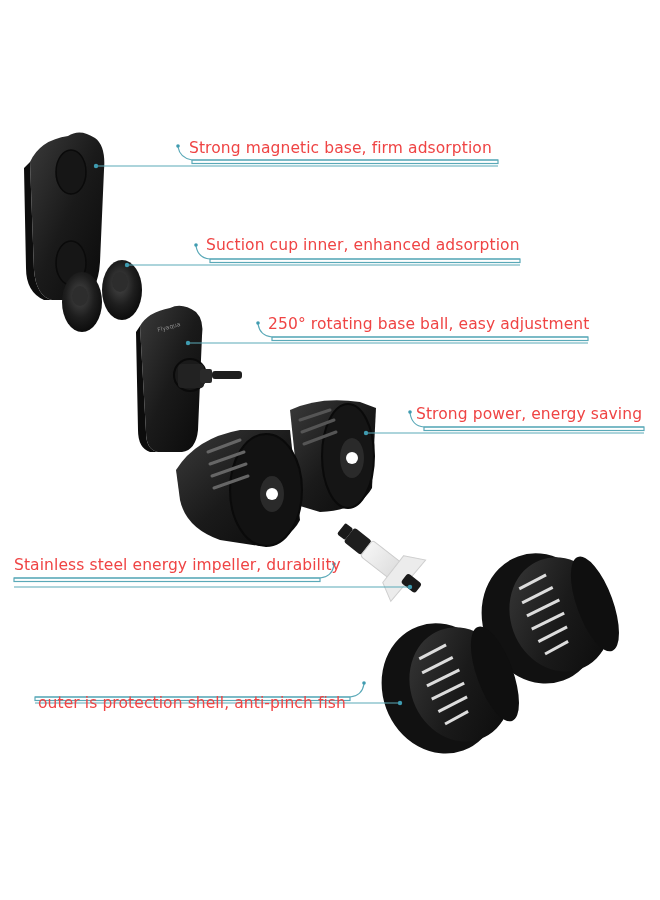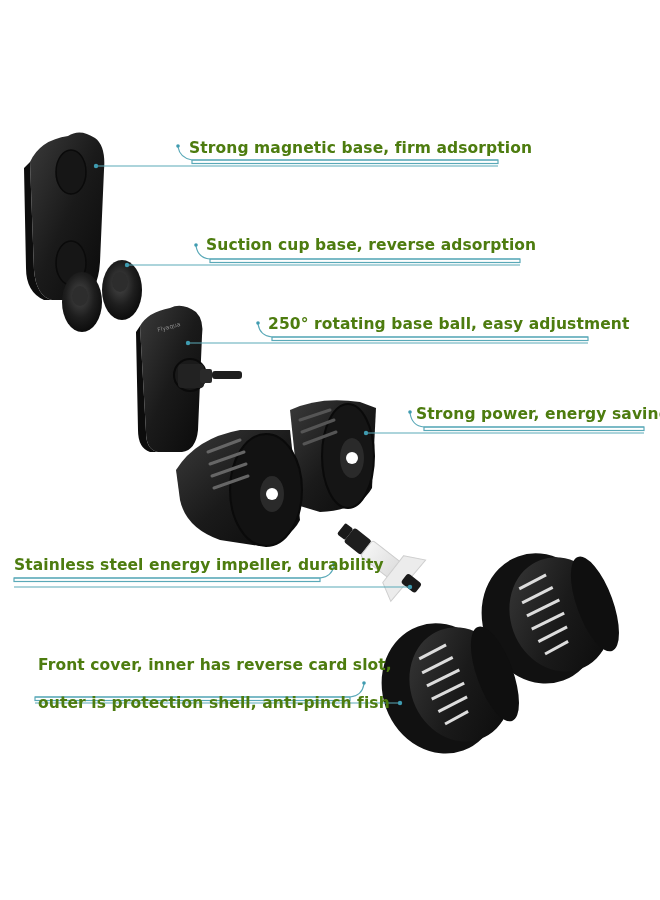--- a/index.html
+++ b/index.html
@@ -1,20 +1,20 @@
 <!DOCTYPE html>
 <html><head>
   <meta charset="utf-8">
   <style>
     html, body { margin: 0; padding: 0; background: #ffffff; }
     body { width: 660px; height: 900px; position: relative; overflow: hidden;
            font-family: "DejaVu Sans", "Liberation Sans", sans-serif; }
     .stage { position: absolute; left: 0; top: 0; width: 660px; height: 900px; }
     svg.art { position: absolute; left: 0; top: 0; width: 660px; height: 900px; }
-    .label { position: absolute; color: #4d7c0f; font-weight: bold; font-size: 15.5px;
+    .label { position: absolute; color: #ef4444; font-weight: normal; font-size: 15.5px;
              letter-spacing: 0.1px; white-space: nowrap; line-height: 19px; }
   </style>
 </head>
 <body>
 
 <div class="stage">
 
 <svg class="art" viewBox="0 0 660 900" xmlns="http://www.w3.org/2000/svg">
   <defs>
     <linearGradient id="blk" x1="0" y1="0" x2="1" y2="1">
@@ -154,20 +154,19 @@
     <circle cx="410" cy="412" r="1.8"></circle>
         <circle cx="366" cy="433" r="2.2"></circle>
     <circle cx="334" cy="564" r="1.8"></circle>
         <circle cx="410" cy="587" r="2.2"></circle>
     <circle cx="364" cy="683" r="1.8"></circle>
         <circle cx="400" cy="703" r="2.2"></circle>
   </g>
 </svg>
 
 <div class="label" style="left:189px; top:139px;">Strong magnetic base, firm adsorption</div>
-<div class="label" style="left:206px; top:236px;">Suction cup base, reverse adsorption</div>
+<div class="label" style="left:206px; top:236px;">Suction cup inner, enhanced adsorption</div>
 <div class="label" style="left:268px; top:315px;">250° rotating base ball, easy adjustment</div>
 <div class="label" style="left:416px; top:405px;">Strong power, energy saving</div>
 <div class="label" style="left:14px; top:556px;">Stainless steel energy impeller, durability</div>
-<div class="label" style="left:38px; top:656px;">Front cover, inner has reverse card slot,</div>
 <div class="label" style="left:38px; top:694px;">outer is protection shell, anti-pinch fish</div>
 
 </div>
 
 </body></html>

